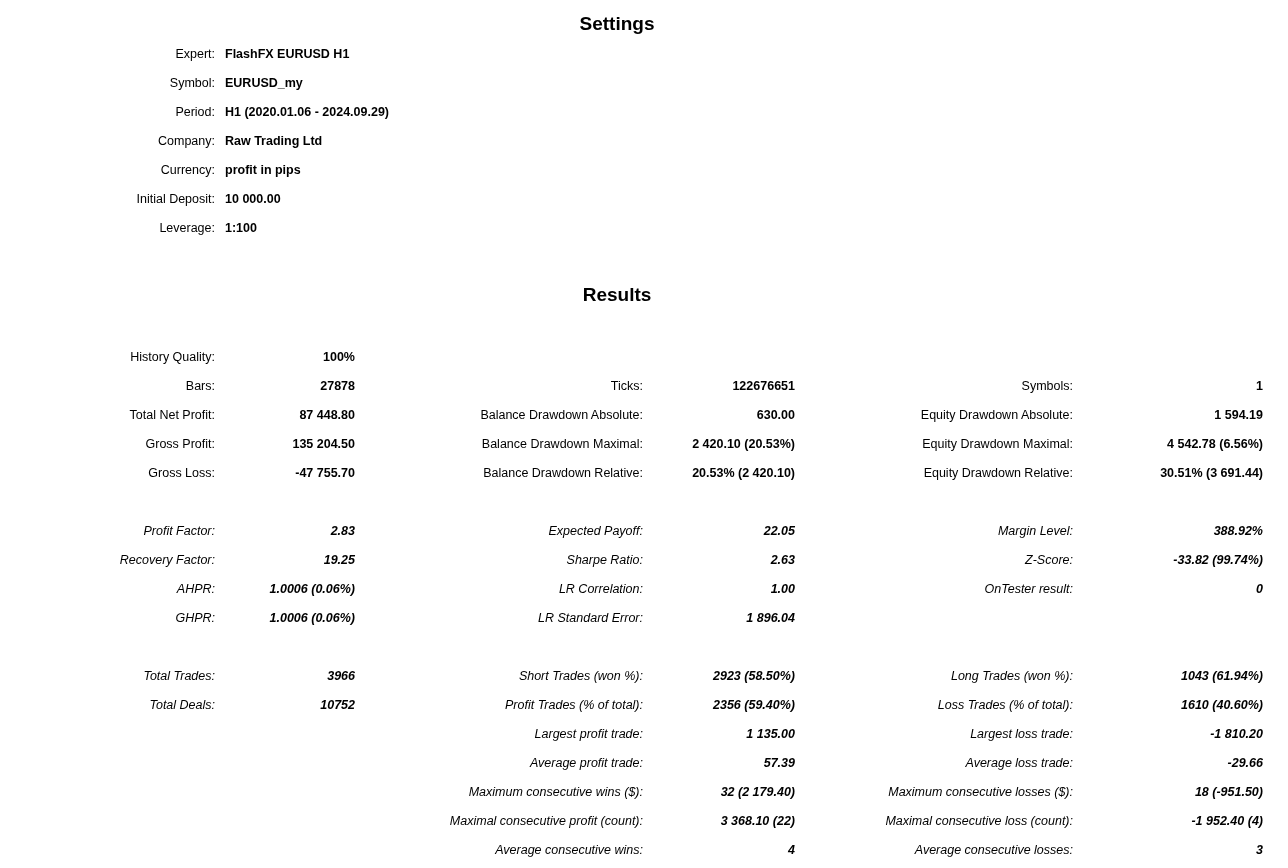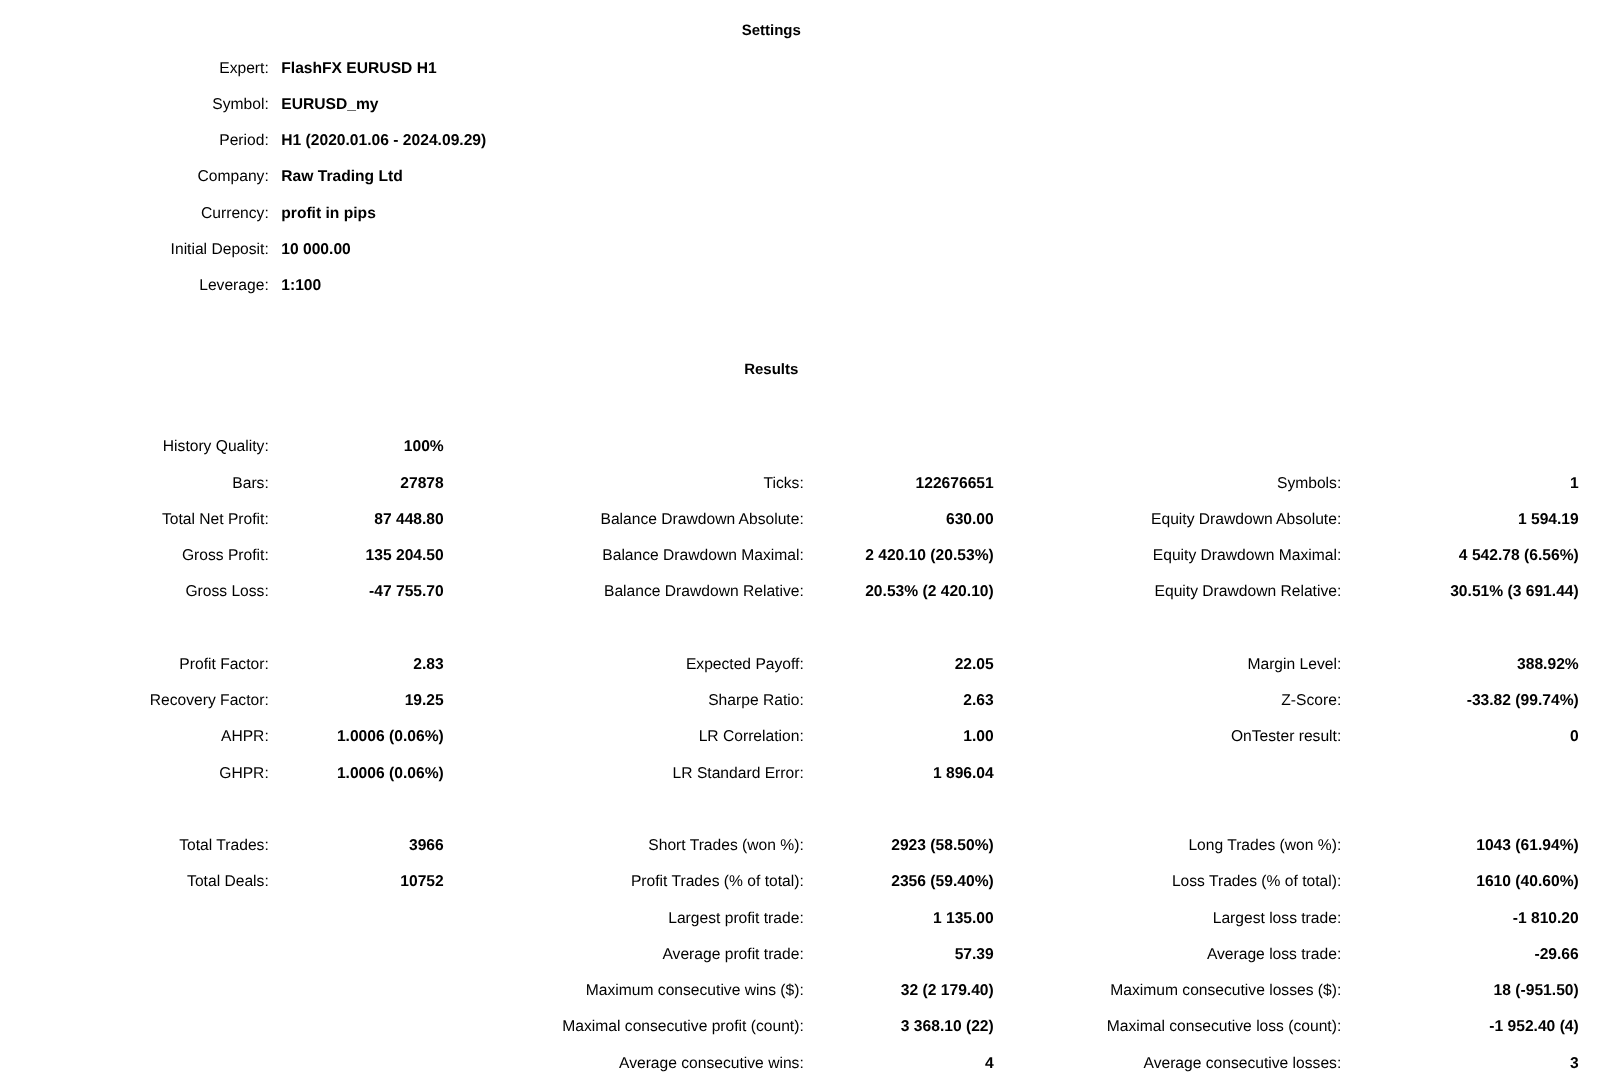--- a/index.html
+++ b/index.html
@@ -14,21 +14,21 @@
     color: #000000;
   }
   .report {
     padding-top: 14px;
     width: 1288px;
   }
   .section-title {
     width: 1234px;
     text-align: center;
     font-weight: bold;
-    font-size: 12px;
+    font-size: 19px;
     line-height: 20px;
   }
   .results-title {
     margin-top: 42px;
   }
   .settings-rows {
     margin-top: 6px;
   }
   .s-row {
     display: grid;
@@ -55,20 +55,21 @@
     display: grid;
     grid-template-columns: 215px 140px 288px 152px 278px 190px;
     line-height: 29px;
     margin-top: 38px;
   }
   .results-grid .val {
     text-align: right;
   }
   .block + .block {
     margin-top: 29px;
+    font-style: italic;
   }
 </style>
 </head>
 <body>
 
 <div class="report">
   <div class="section-title">Settings</div>
 
   <div class="settings-rows" id="settings-rows">
       <div class="s-row">

